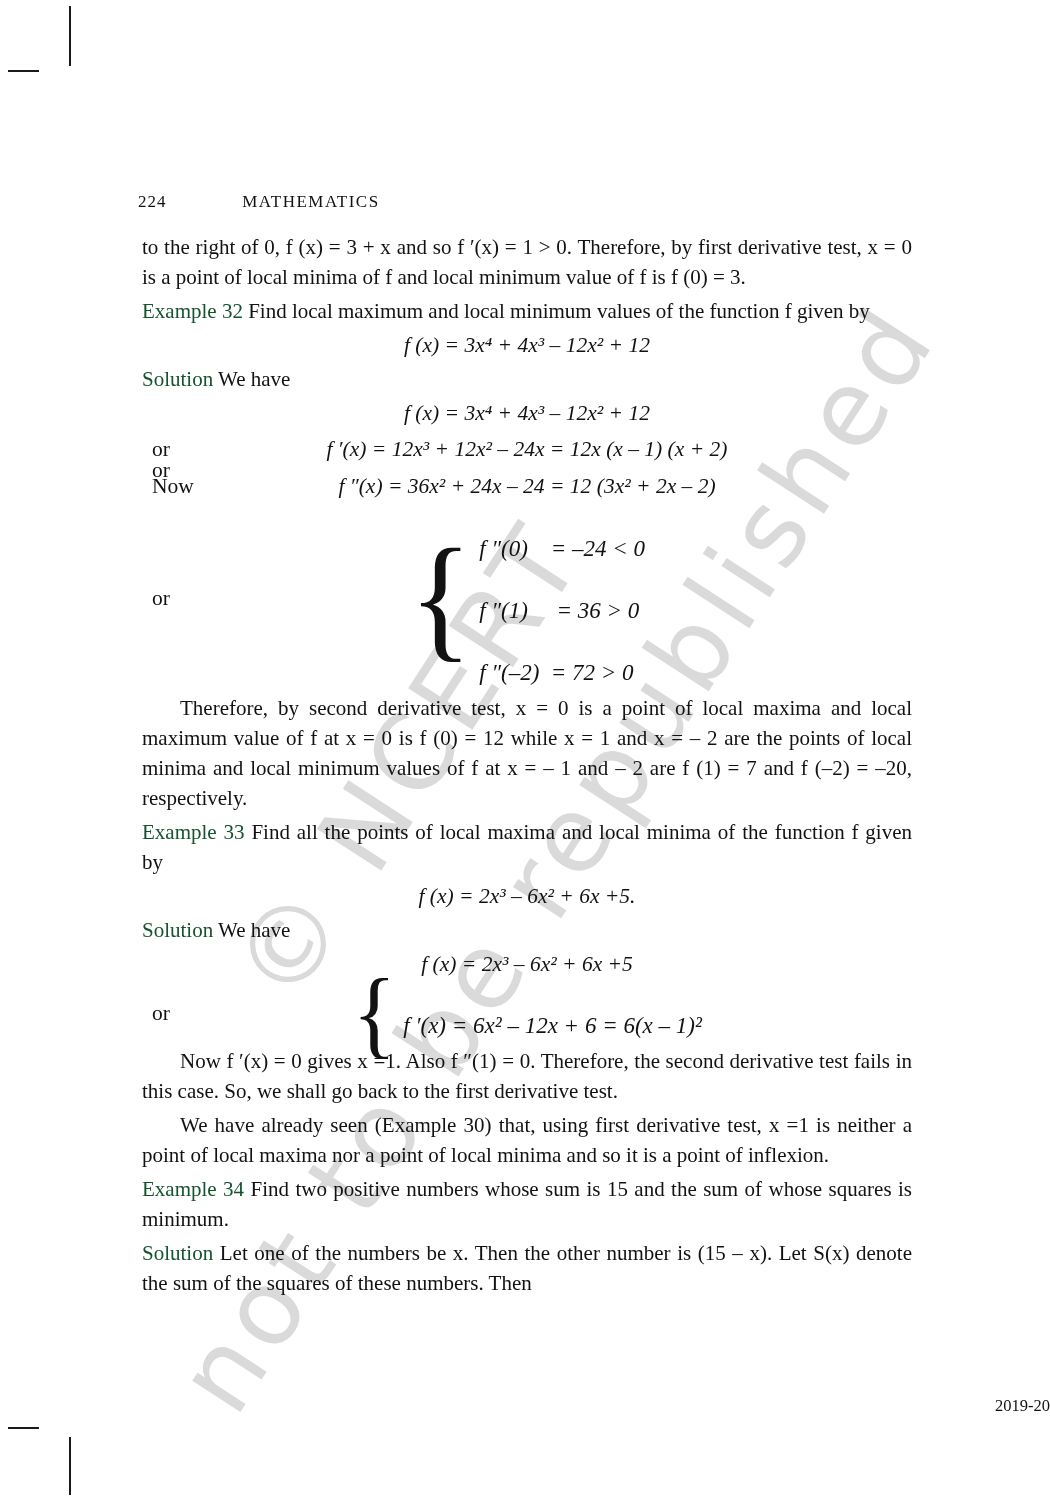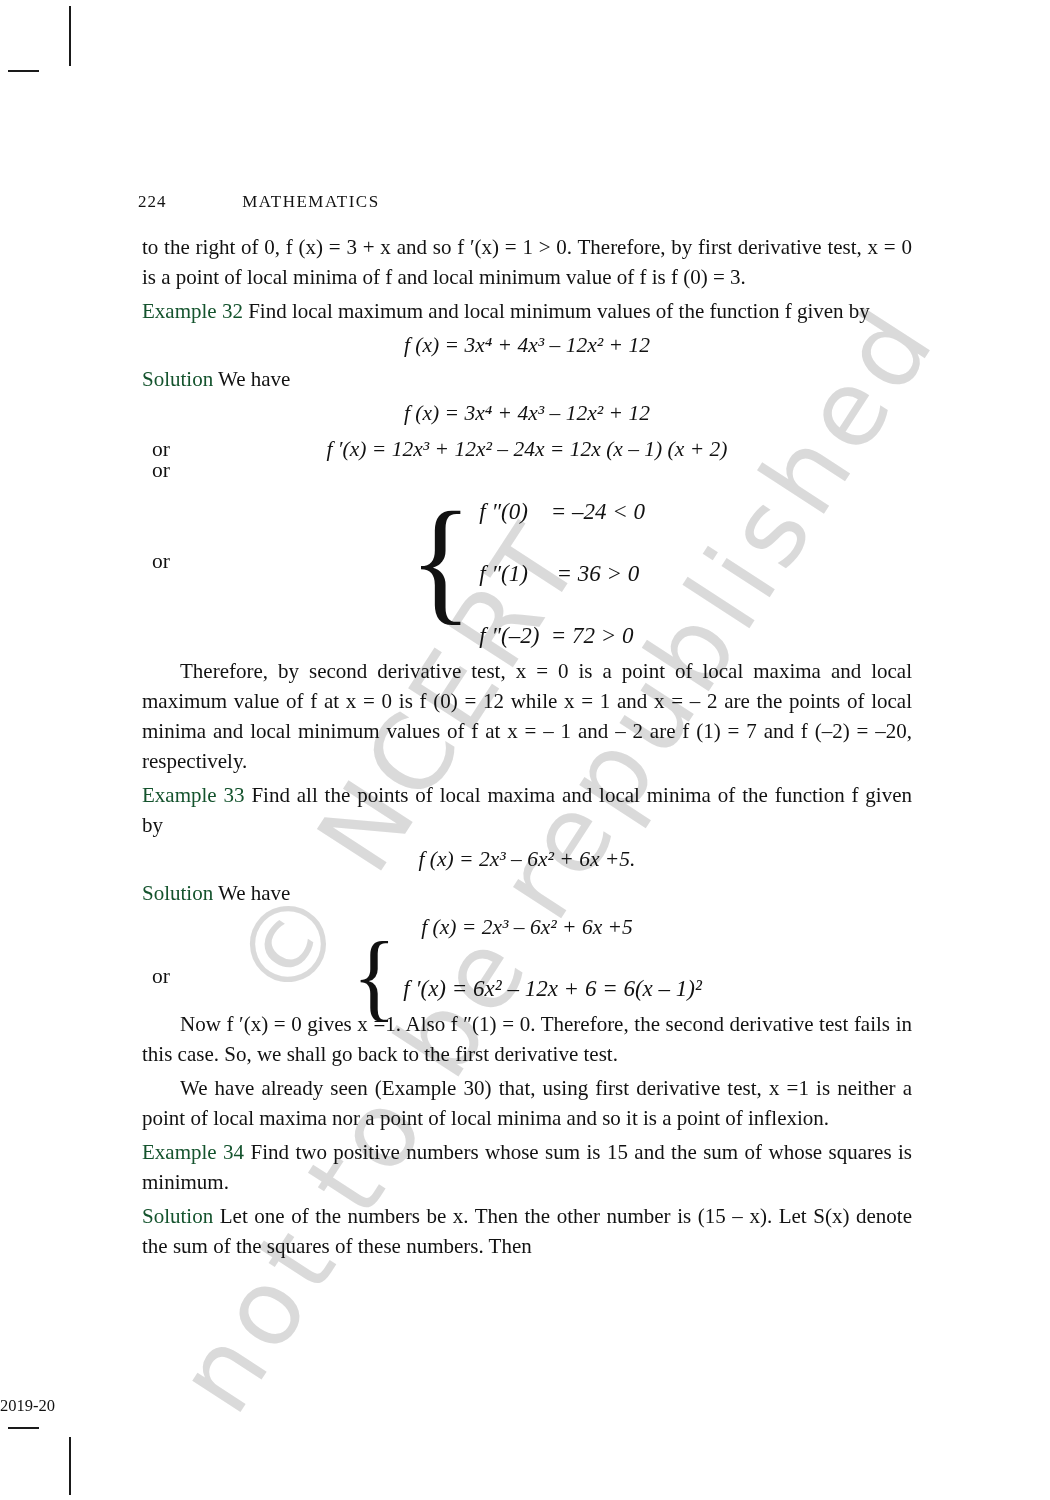--- a/index.html
+++ b/index.html
@@ -97,21 +97,21 @@
     display:inline-flex;
     flex-direction:column;
     gap:5px;
     font-size:23px;
     line-height:30px;
   }
   .bracelines .math { white-space:pre; }
 
   .footer {
     position:absolute; left:0; width:100%; top:1396px;
-    text-align:left; font-size:16.5px; z-index:1;
+    text-align:right; font-size:16.5px; z-index:1;
   }
 </style>
 </head>
 <body>
 
 <div class="page">
 
   <div class="cropmark cm-tl-v"></div>
   <div class="cropmark cm-tl-h"></div>
   <div class="cropmark cm-bl-h"></div>
@@ -147,20 +147,24 @@
 
     <div class="eqrow">
       <span class="eqlabel">or</span>
       <span class="math">f ′(x) = 12x³ + 12x² – 24x = 12x (x – 1) (x + 2)</span>
     </div>
 
     <div class="eqrow">
       <span class="eqlabel">or</span>
     </div>
 
+    <div class="eqrow">
+      <span class="eqlabel">Now</span>
+      <span class="math">f ″(x) = 36x² + 24x – 24 = 12 (3x² + 2x – 2)</span>
+    </div>
 
     <div class="eqrow">
       <span class="eqlabel">or</span>
       <span class="bracewrap">
         <span class="brace b3">{</span>
         <span class="bracelines">
           <span class="math">f ″(0)    = –24 &lt; 0</span>
           <span class="math">f ″(1)     = 36 &gt; 0</span>
           <span class="math">f ″(–2)  = 72 &gt; 0</span>
         </span>

